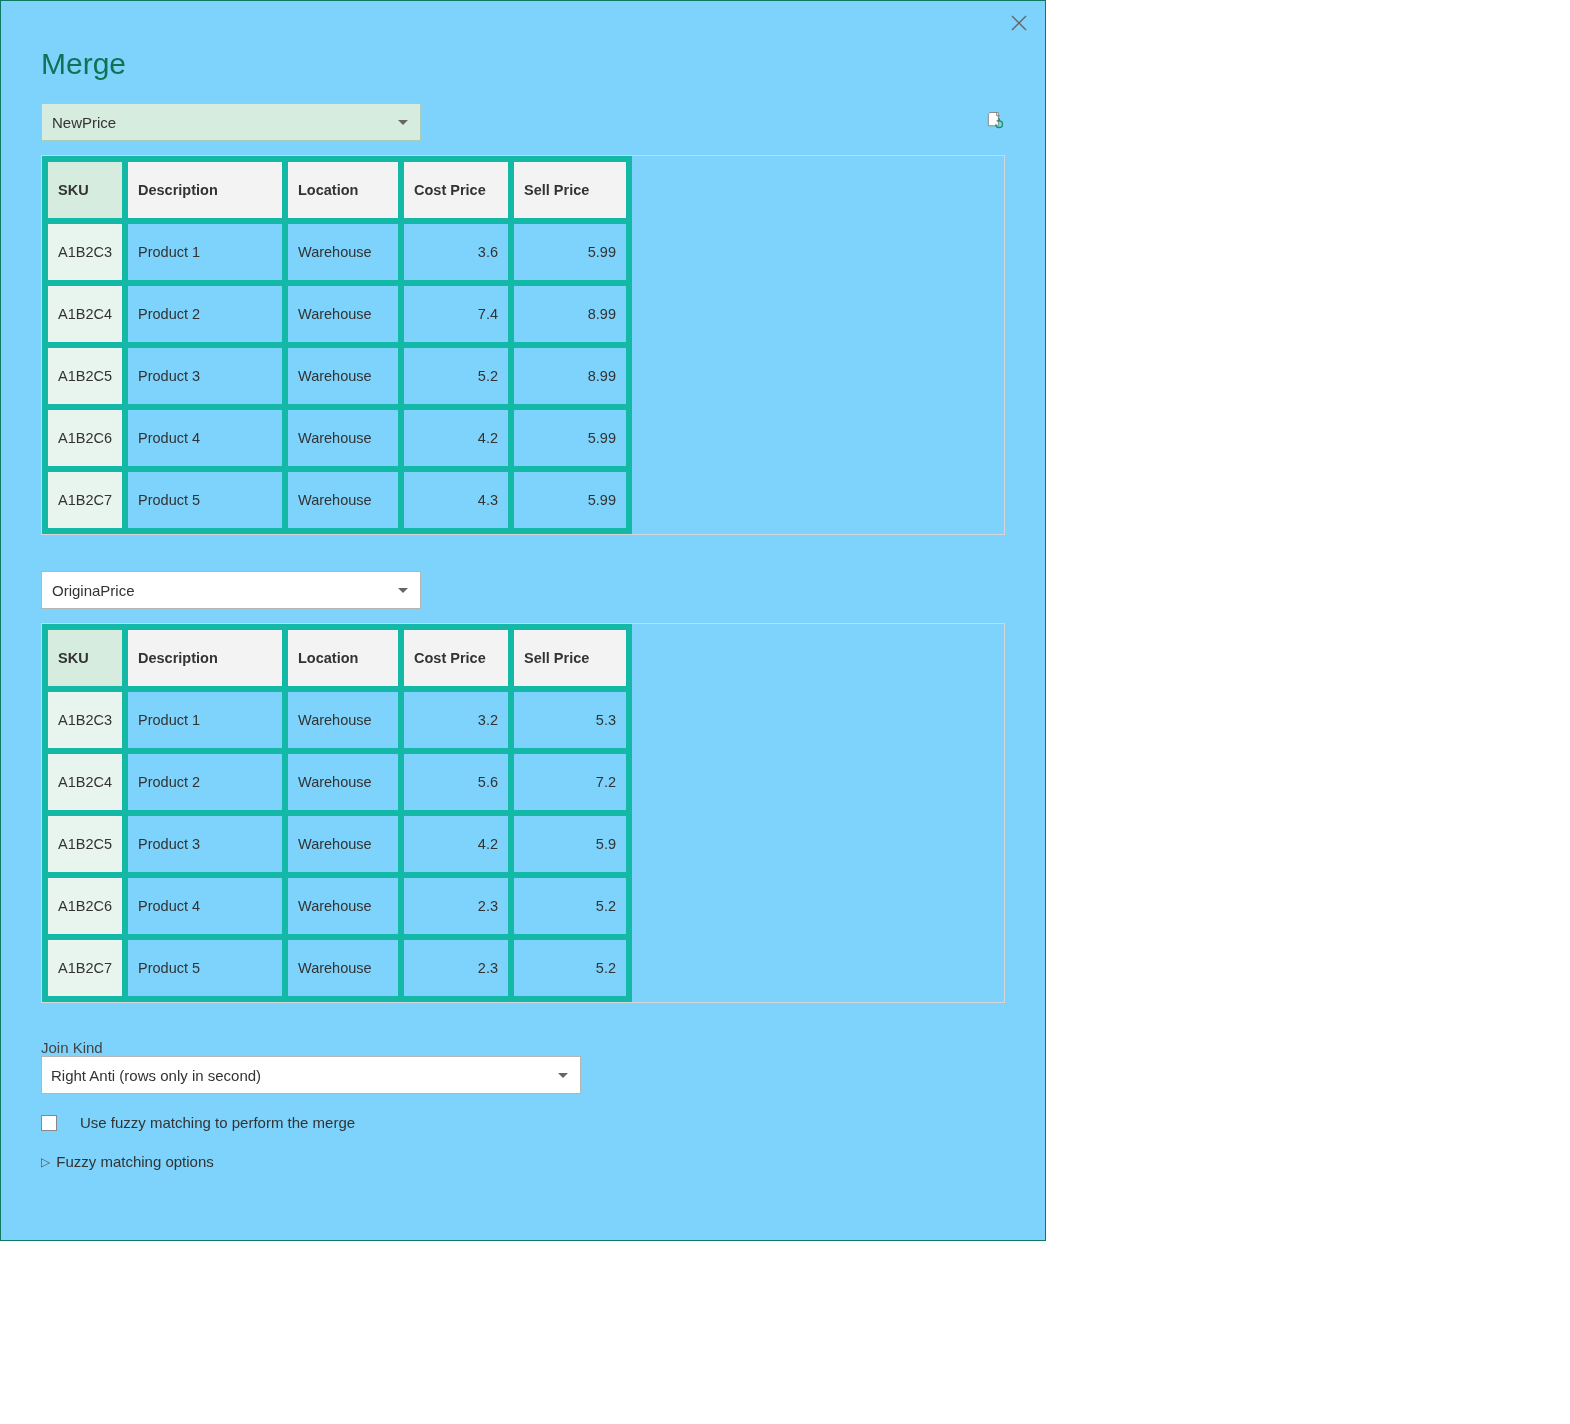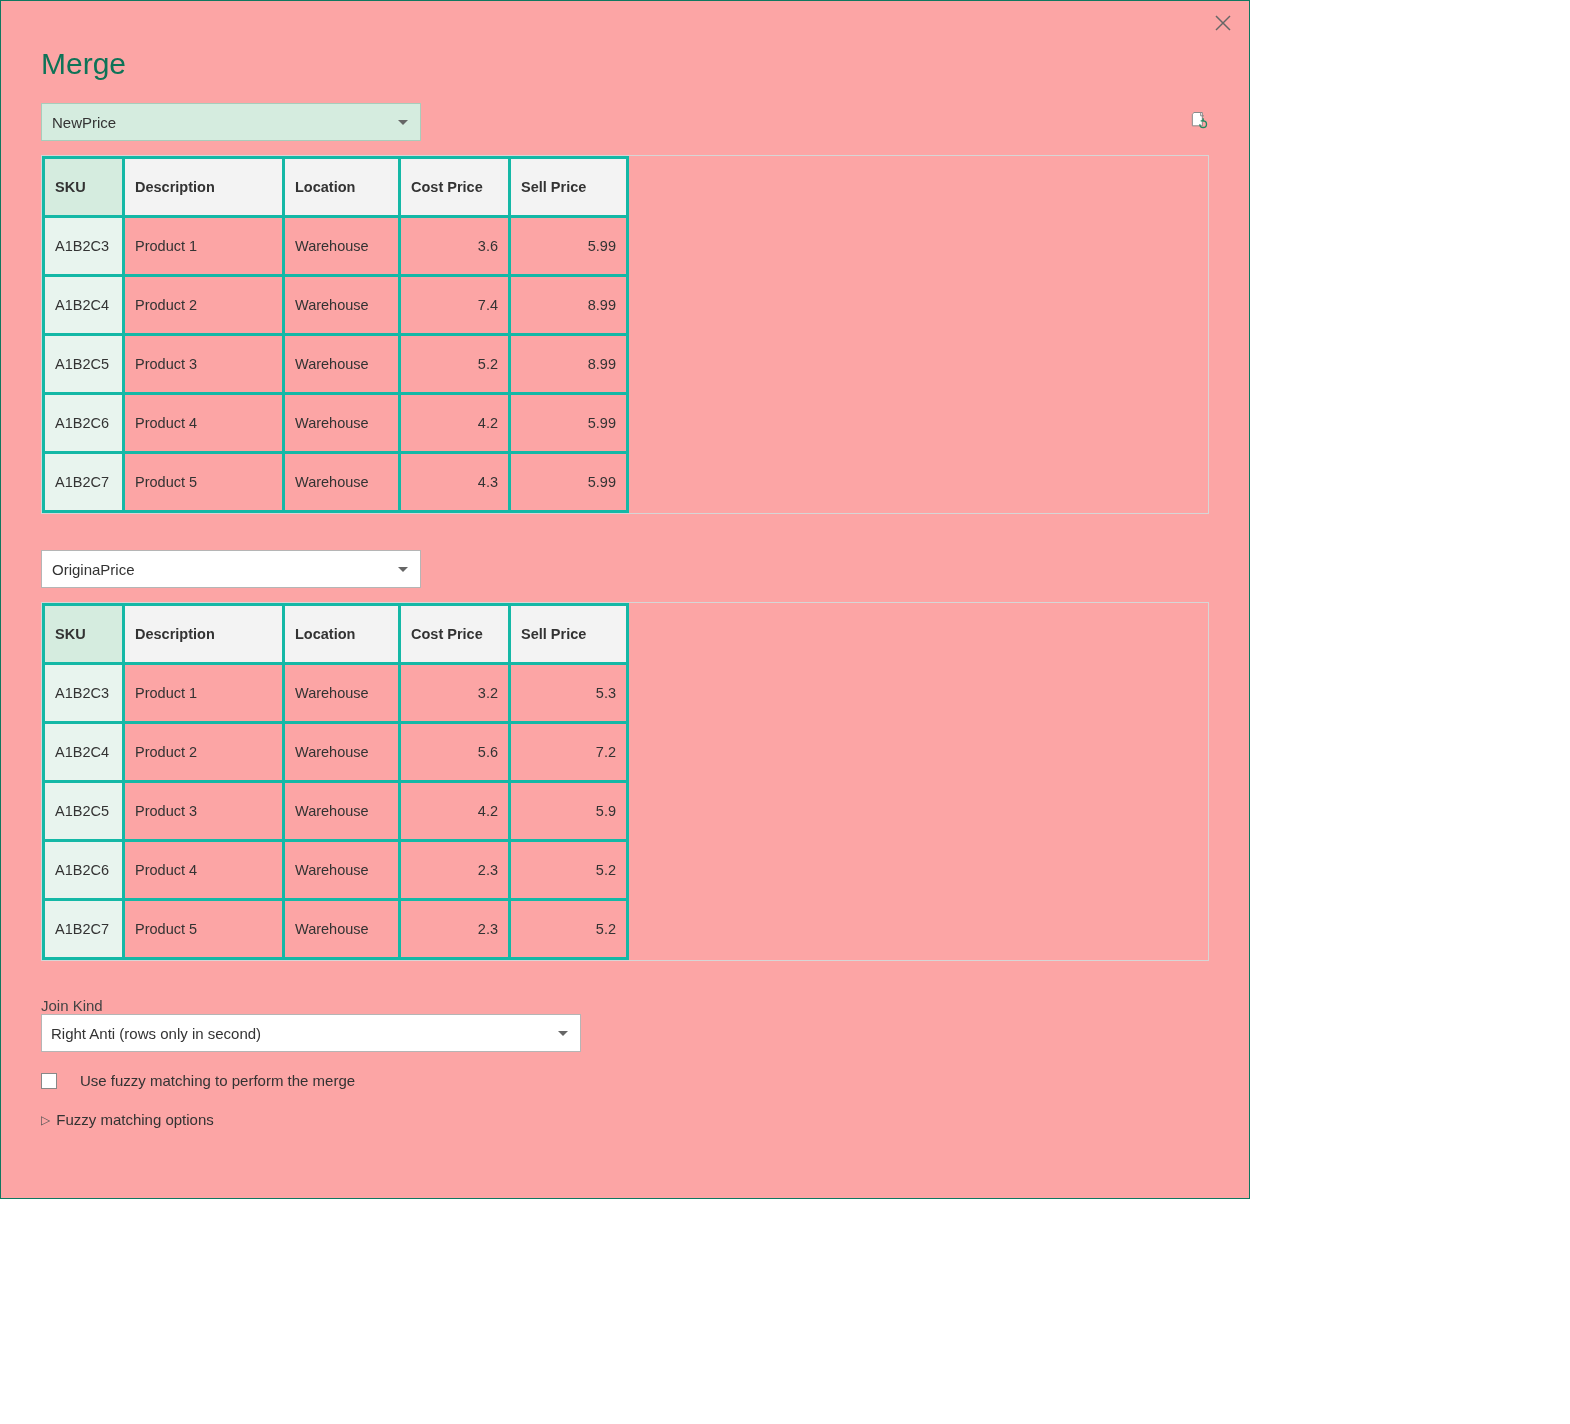--- a/index.html
+++ b/index.html
@@ -3,25 +3,25 @@
 <meta charset="utf-8">
 <style>
   * { box-sizing: border-box; }
   body {
     margin: 0;
     font-family: "Segoe UI", Tahoma, sans-serif;
     background: #fff;
     color: #333;
   }
   .dialog {
-    width: 1250px;
+    width: 1046px;
     border: 1px solid #0f7860;
     margin: 0;
     padding: 0;
-    background: #fca5a5;
+    background: #7dd3fc;
     position: relative;
   }
   .close-x {
     position: absolute;
     top: 12px;
     right: 16px;
     cursor: pointer;
     color: #666;
   }
   .close-x svg { width:20px; height:20px; stroke:#666; stroke-width:1.5; }
@@ -70,21 +70,21 @@
   .refresh-icon svg { width:20px; height:22px; }
   .table-wrap {
     border: 1px solid #d6d6d6;
     margin-bottom: 36px;
   }
   table {
     border-collapse: collapse;
     font-size: 14.5px;
   }
   th, td {
-    border: 3px solid #14b8a6;
+    border: 6px solid #14b8a6;
     padding: 20px 10px;
     text-align: left;
     height: 32px;
   }
   th {
     background: #f3f3f3;
     font-weight: 600;
     color: #333;
   }
   th.sel {

